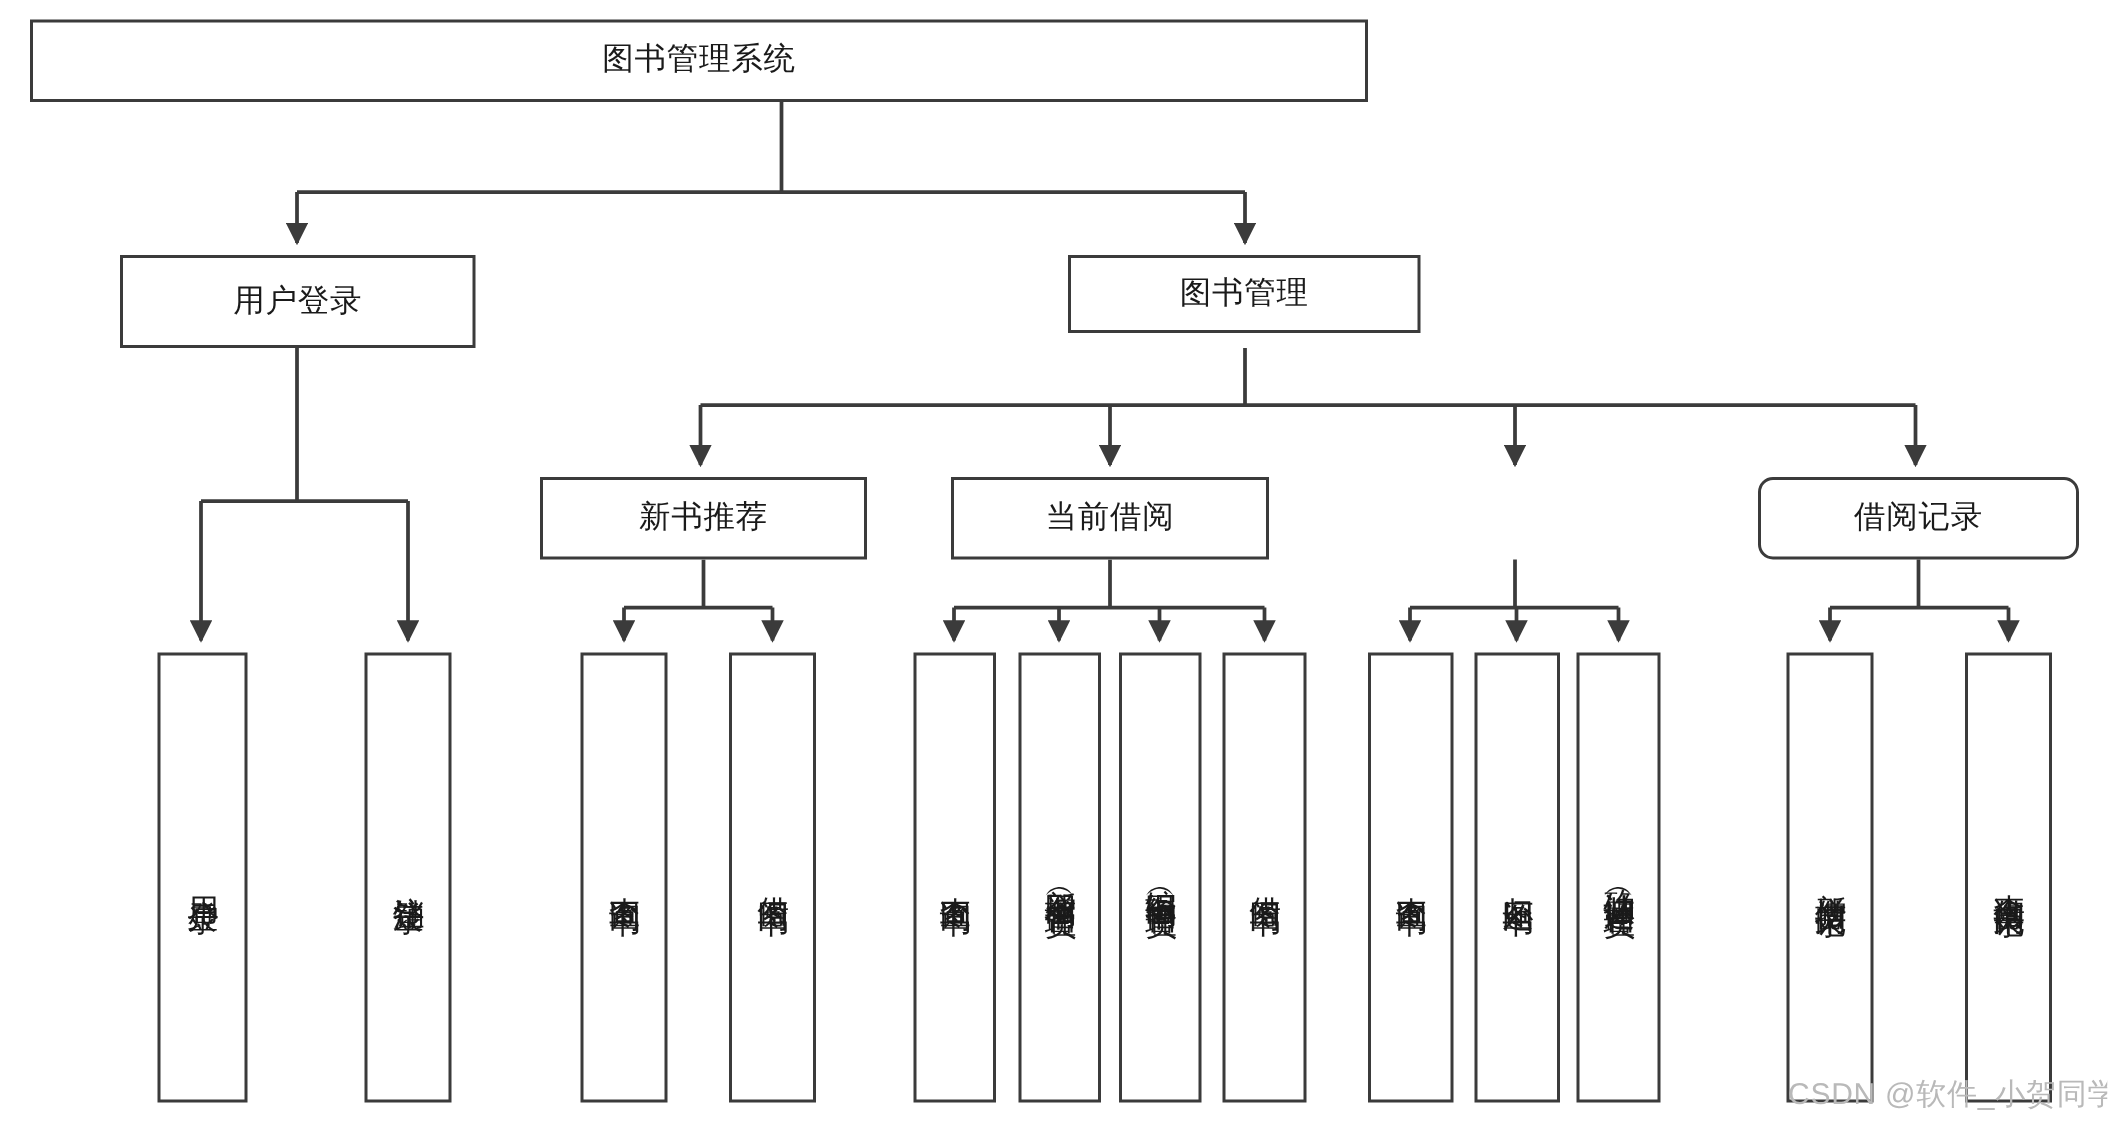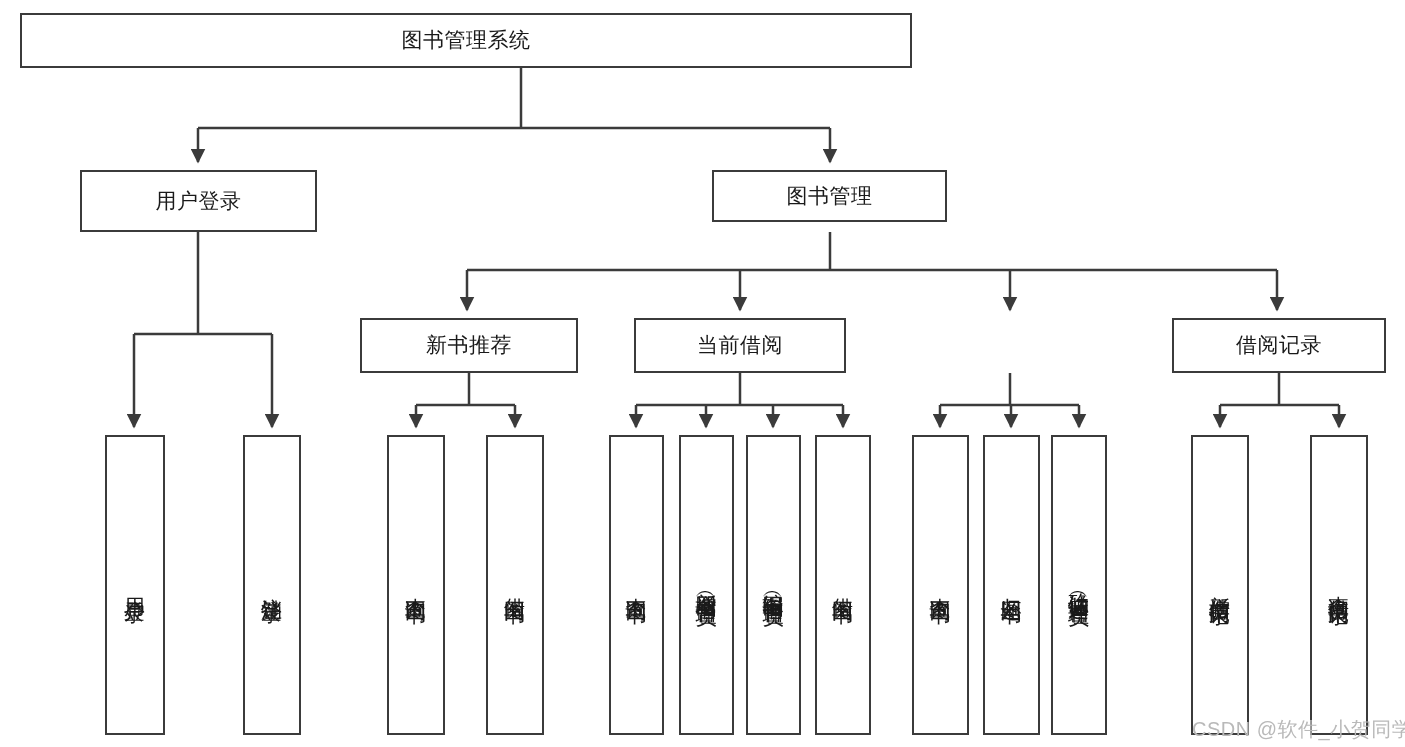--- a/index.html
+++ b/index.html
@@ -126,21 +126,21 @@
   <div class="node-box" style="left:712px; top:170px; width:235px; height:52px;">
     <span class="node-label-h">图书管理</span>
   </div>
 
   <div class="node-box" style="left:360px; top:318px; width:218px; height:55px;">
     <span class="node-label-h">新书推荐</span>
   </div>
   <div class="node-box" style="left:634px; top:318px; width:212px; height:55px;">
     <span class="node-label-h">当前借阅</span>
   </div>
-  <div class="node-box" style="left:1172px; top:318px; width:214px; height:55px;">
+  <div class="node-box" style="left:1172px; top:318px; width:214px; height:55px;border-radius:10px;">
     <span class="node-label-h">借阅记录</span>
   </div>
 
   <div class="node-box" style="left:105px; top:435px; width:60px; height:300px;">
     <span class="node-label-v">用户登录</span>
   </div>
   <div class="node-box" style="left:243px; top:435px; width:58px; height:300px;">
     <span class="node-label-v">注销登录</span>
   </div>
   <div class="node-box" style="left:387px; top:435px; width:58px; height:300px;">

